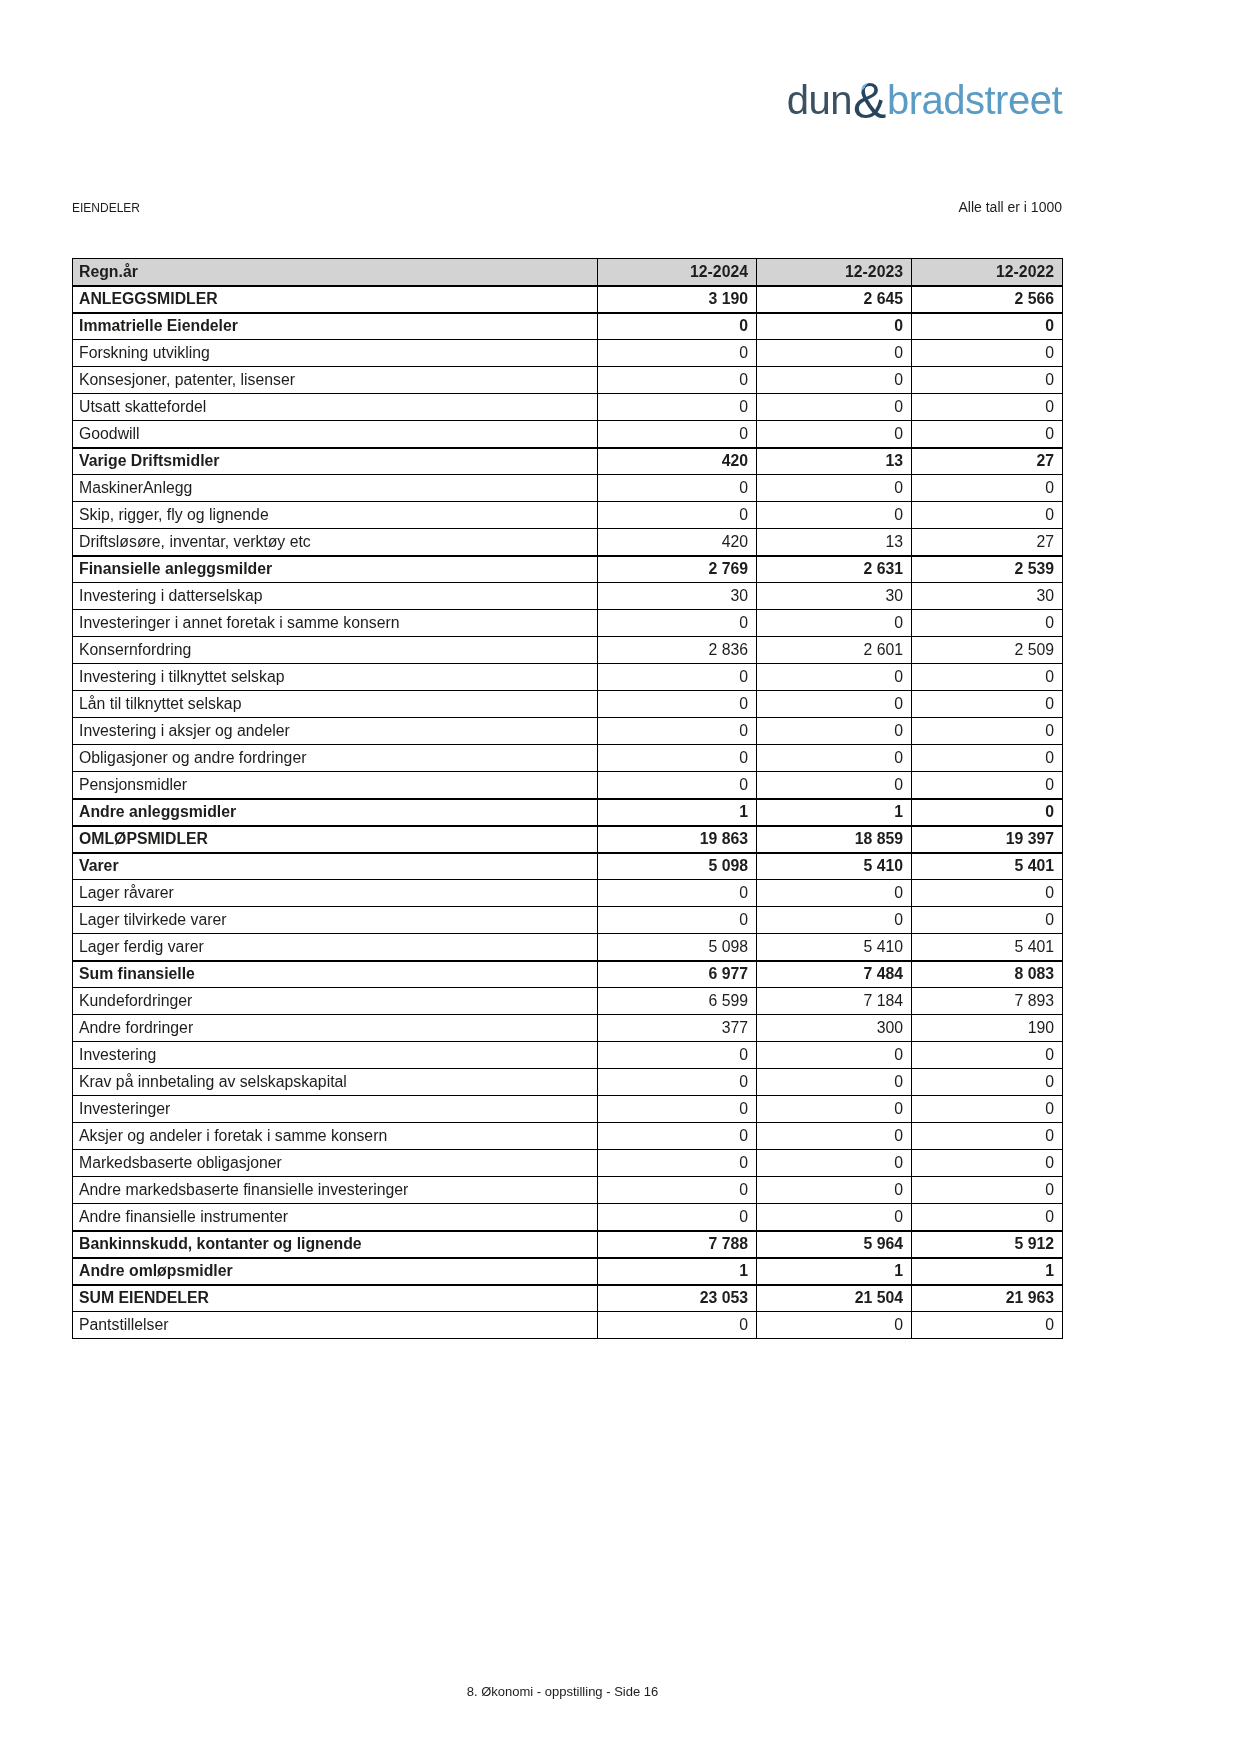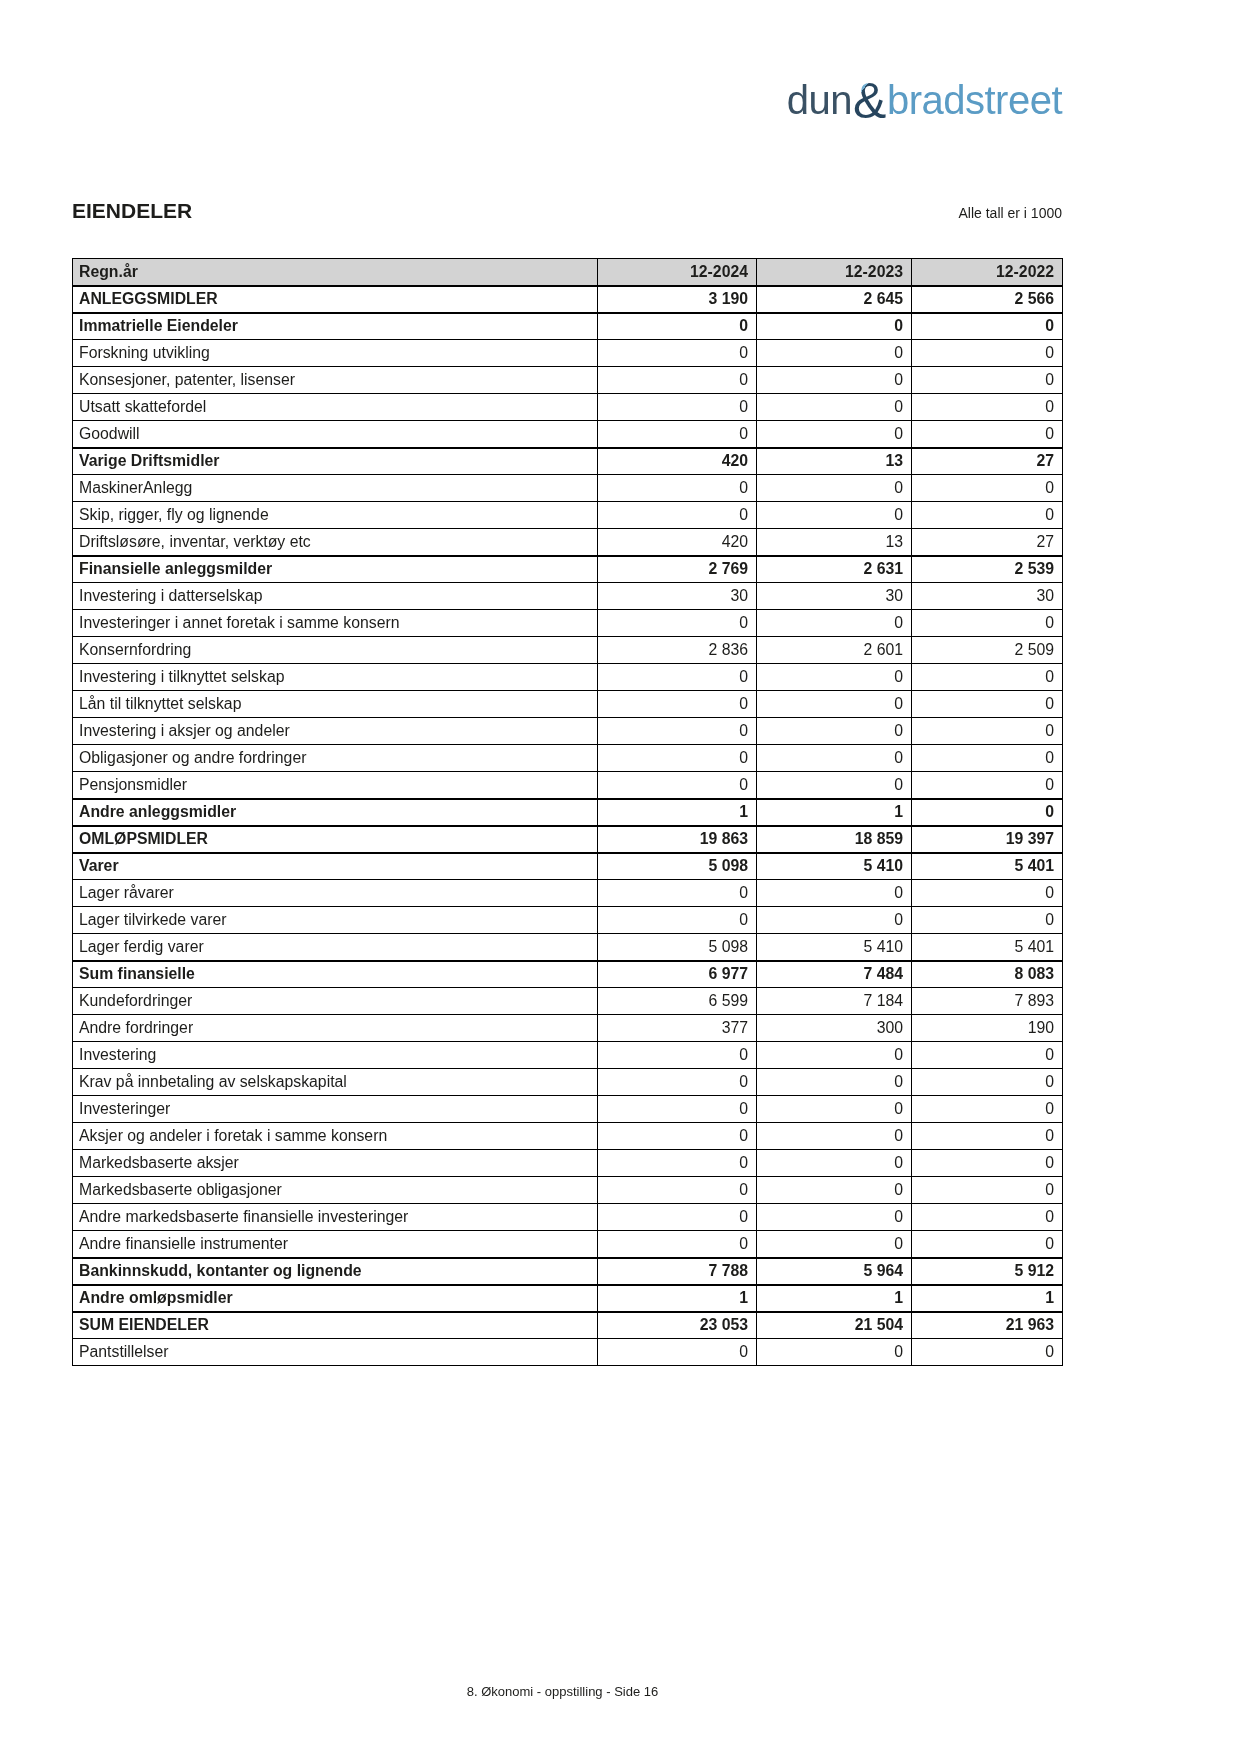--- a/index.html
+++ b/index.html
@@ -46,22 +46,22 @@
   .title-row {
     position: absolute;
     top: 199px;
     left: 72px;
     width: 990px;
     display: flex;
     justify-content: space-between;
     align-items: baseline;
   }
   .page-title {
-    font-weight: bold;
-    font-size: 21px;
+    font-weight: normal;
+    font-size: 12px;
   }
   .title-note {
     font-size: 14px;
   }
 
   
   table.balance {
     position: absolute;
     top: 258px;
     left: 72px;
@@ -317,26 +317,20 @@
         <td class="num">0</td>
         <td class="num">0</td>
       </tr>
       <tr>
         <td>Aksjer og andeler i foretak i samme konsern</td>
         <td class="num">0</td>
         <td class="num">0</td>
         <td class="num">0</td>
       </tr>
       <tr>
-        <td>Markedsbaserte aksjer</td>
-        <td class="num">0</td>
-        <td class="num">0</td>
-        <td class="num">0</td>
-      </tr>
-      <tr>
         <td>Markedsbaserte obligasjoner</td>
         <td class="num">0</td>
         <td class="num">0</td>
         <td class="num">0</td>
       </tr>
       <tr>
         <td>Andre markedsbaserte finansielle investeringer</td>
         <td class="num">0</td>
         <td class="num">0</td>
         <td class="num">0</td>

